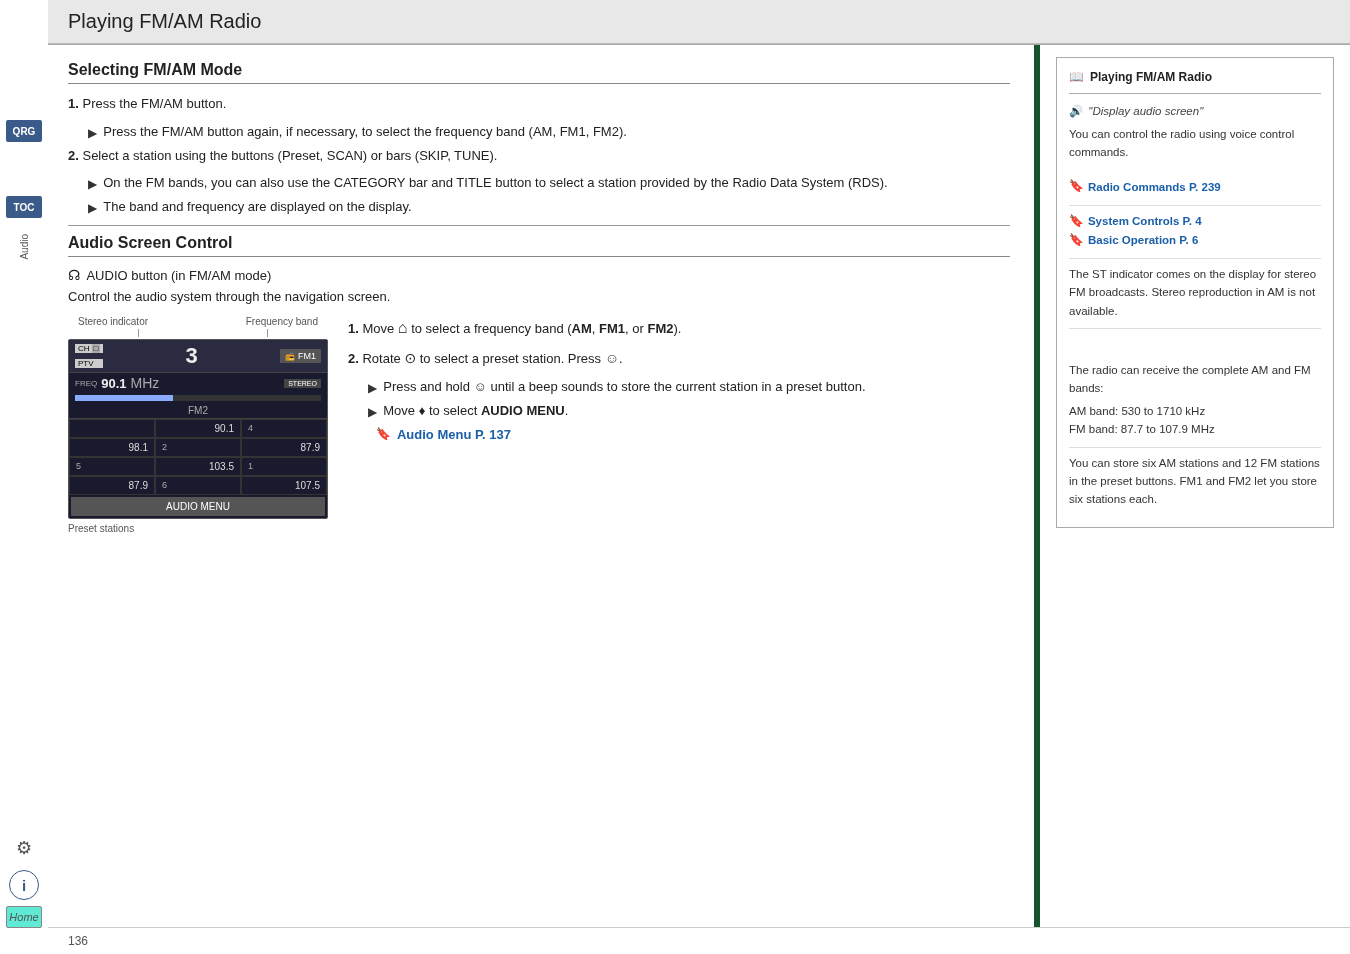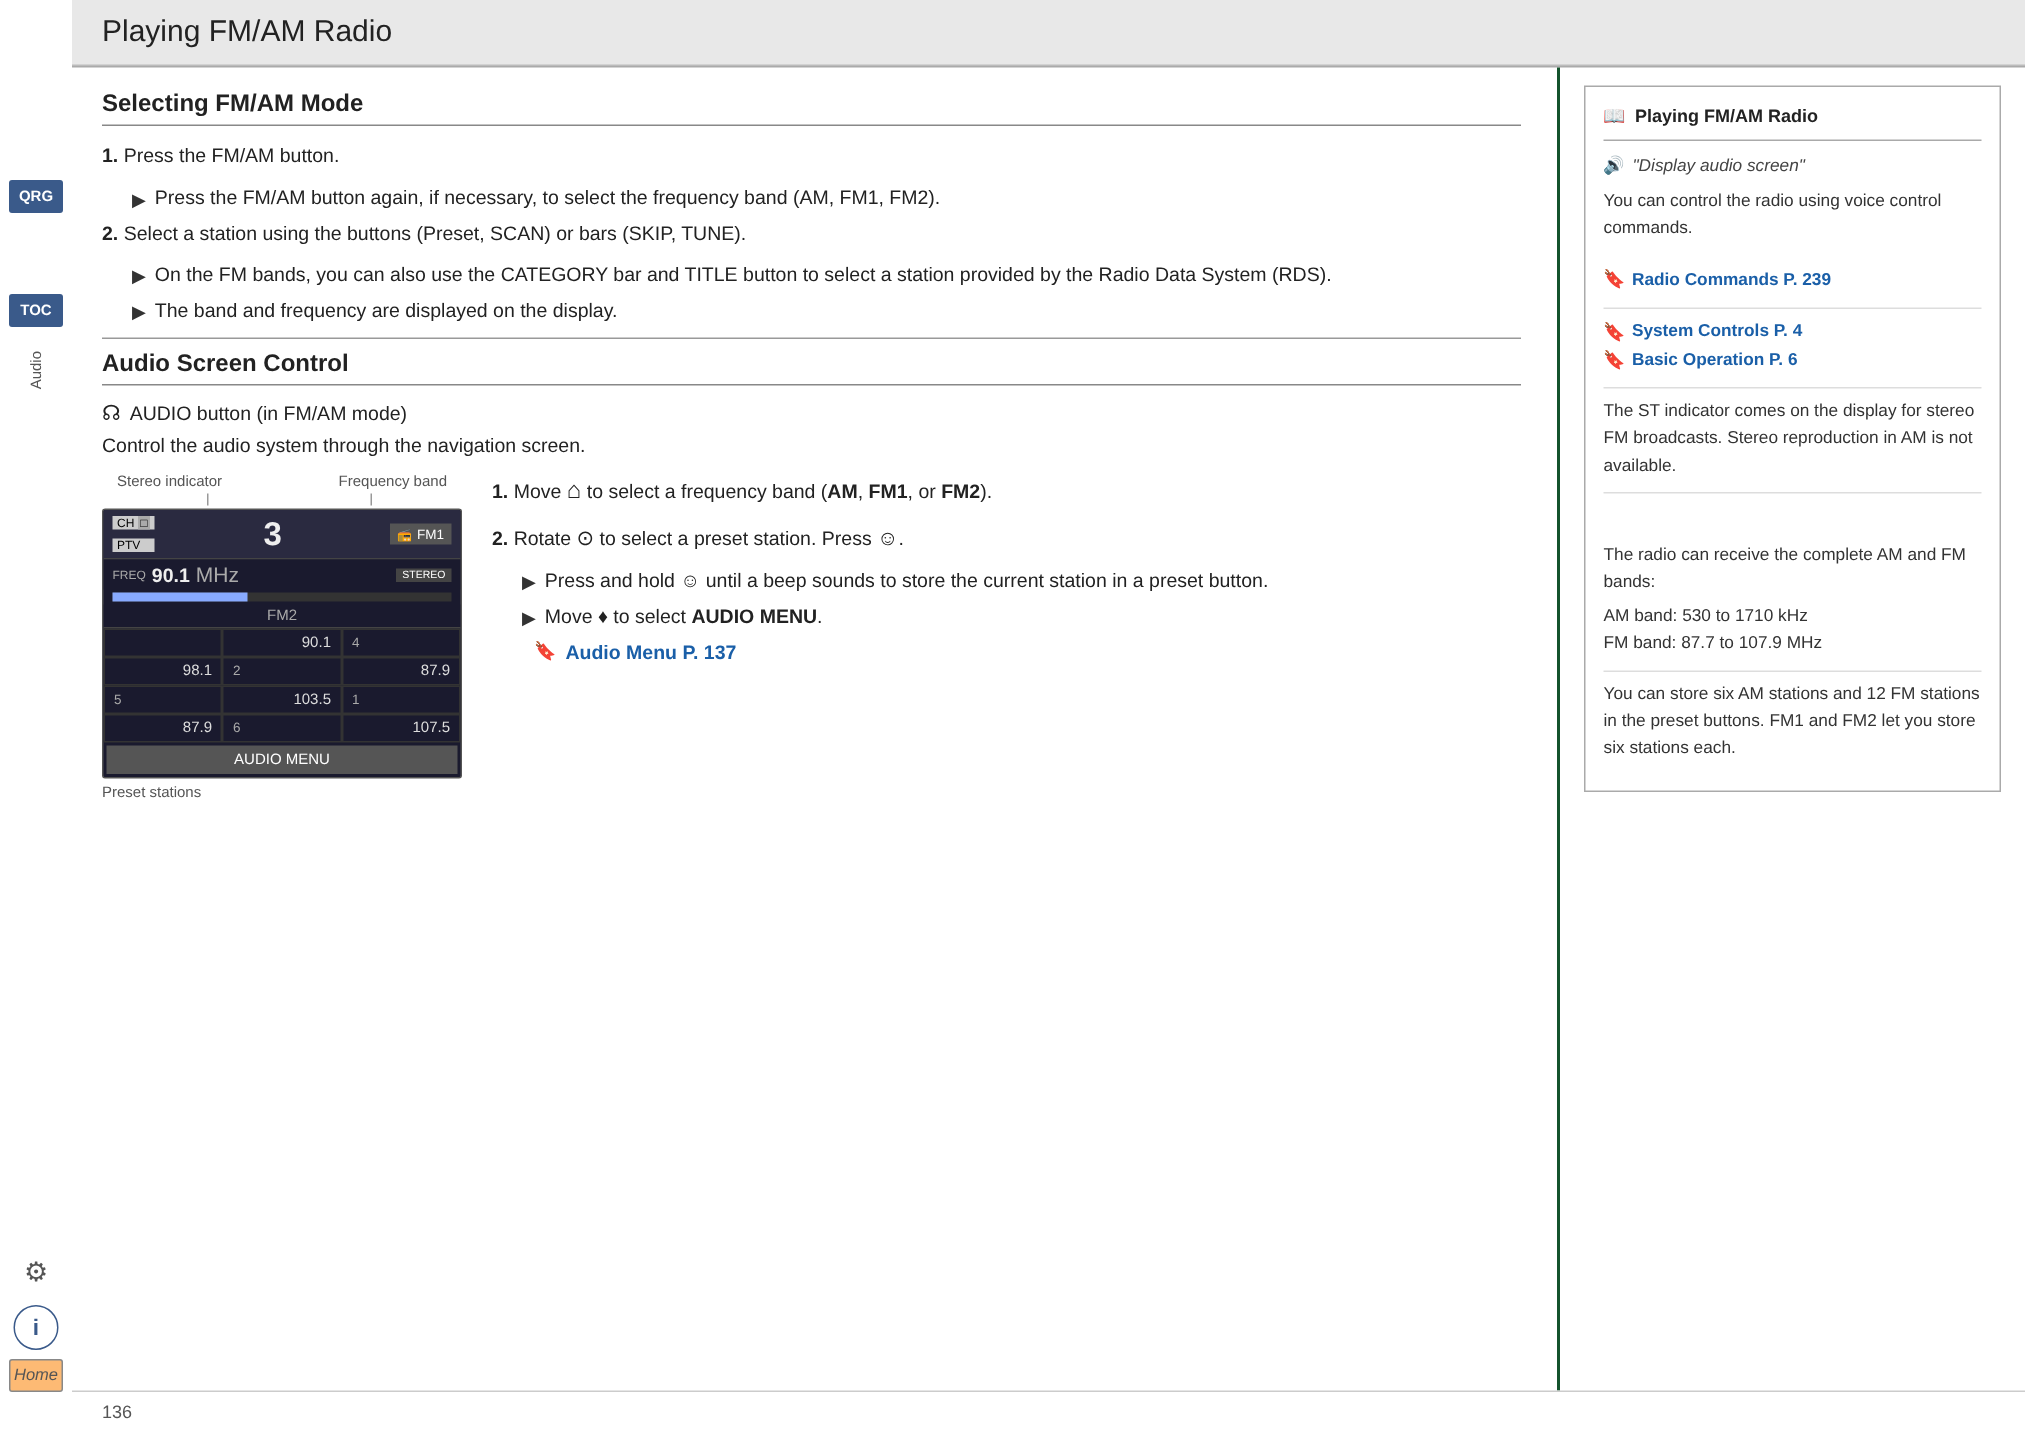--- a/index.html
+++ b/index.html
@@ -71,21 +71,21 @@
     
     .content-area {
       display: flex;
       flex: 1;
       padding: 0;
     }
     
     .left-col {
       flex: 1;
       padding: 16px 24px 16px 20px;
-      border-right: 2px solid #14532d;
+      border-right: 6px solid #14532d;
     }
     
     .right-col {
       width: 310px;
       padding: 12px 16px;
       font-size: 12px;
     }
     h2.section-title {
       font-size: 16px;
       font-weight: bold;
@@ -115,21 +115,21 @@
       margin-top: 2px;
     }
     
     .screen-container {
       margin: 12px 0;
       display: flex;
       gap: 20px;
       align-items: flex-start;
     }
     .screen-mockup {
-      width: 240px;
+      width: 260px;
       flex-shrink: 0;
     }
     .screen-labels {
       display: flex;
       justify-content: space-between;
       font-size: 10px;
       color: #555;
       margin-bottom: 2px;
       padding: 0 10px;
     }
@@ -329,21 +329,21 @@
       margin-bottom: 6px;
     }
     .audio-icon-sym {
       font-size: 14px;
     }
     
     .home-icon-btn {
       width: 36px;
       height: 22px;
       border: 1px solid #888;
-      background: #fdba74;
+      background: #5eead4;
       display: flex;
       align-items: center;
       justify-content: center;
       cursor: pointer;
       border-radius: 2px;
       font-size: 12px;
       font-style: italic;
       color: #555;
     }
     .info-icon-btn {

